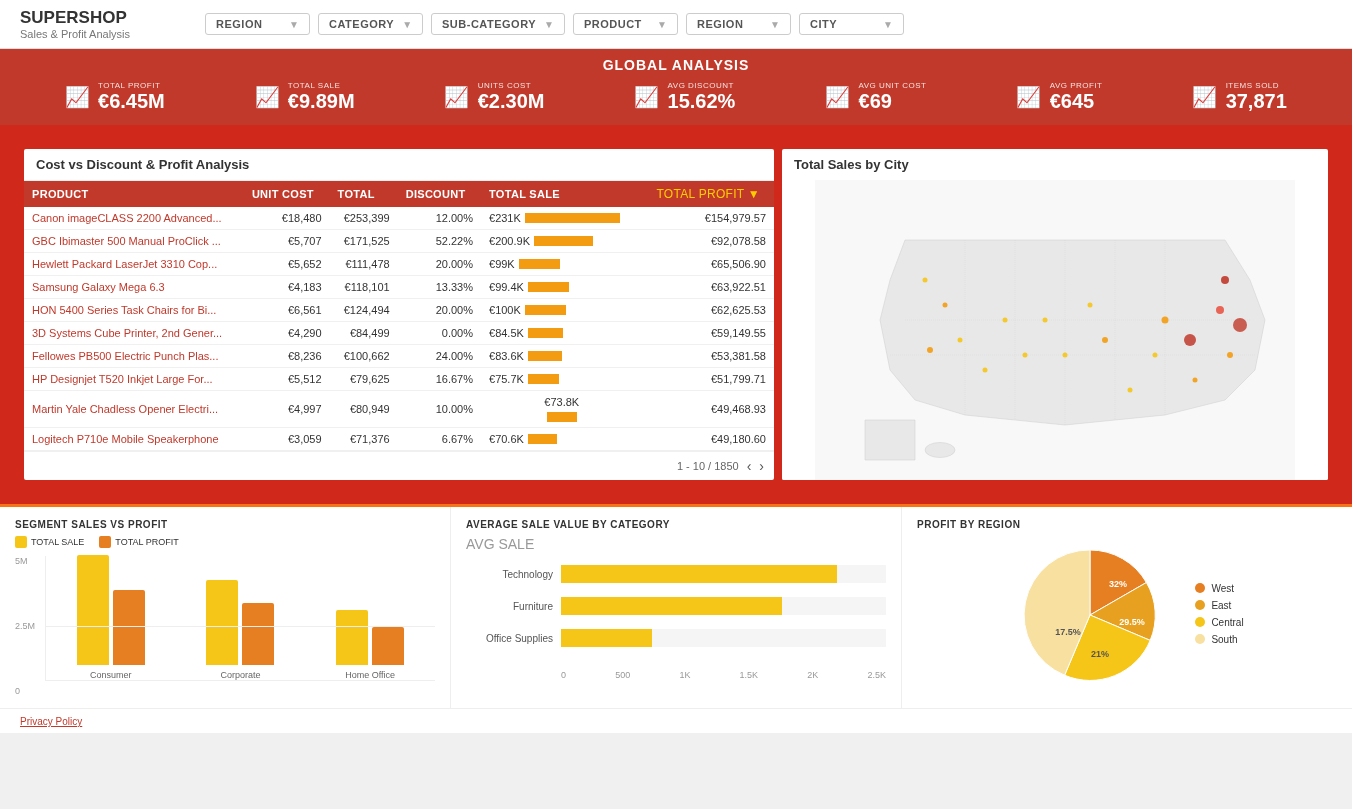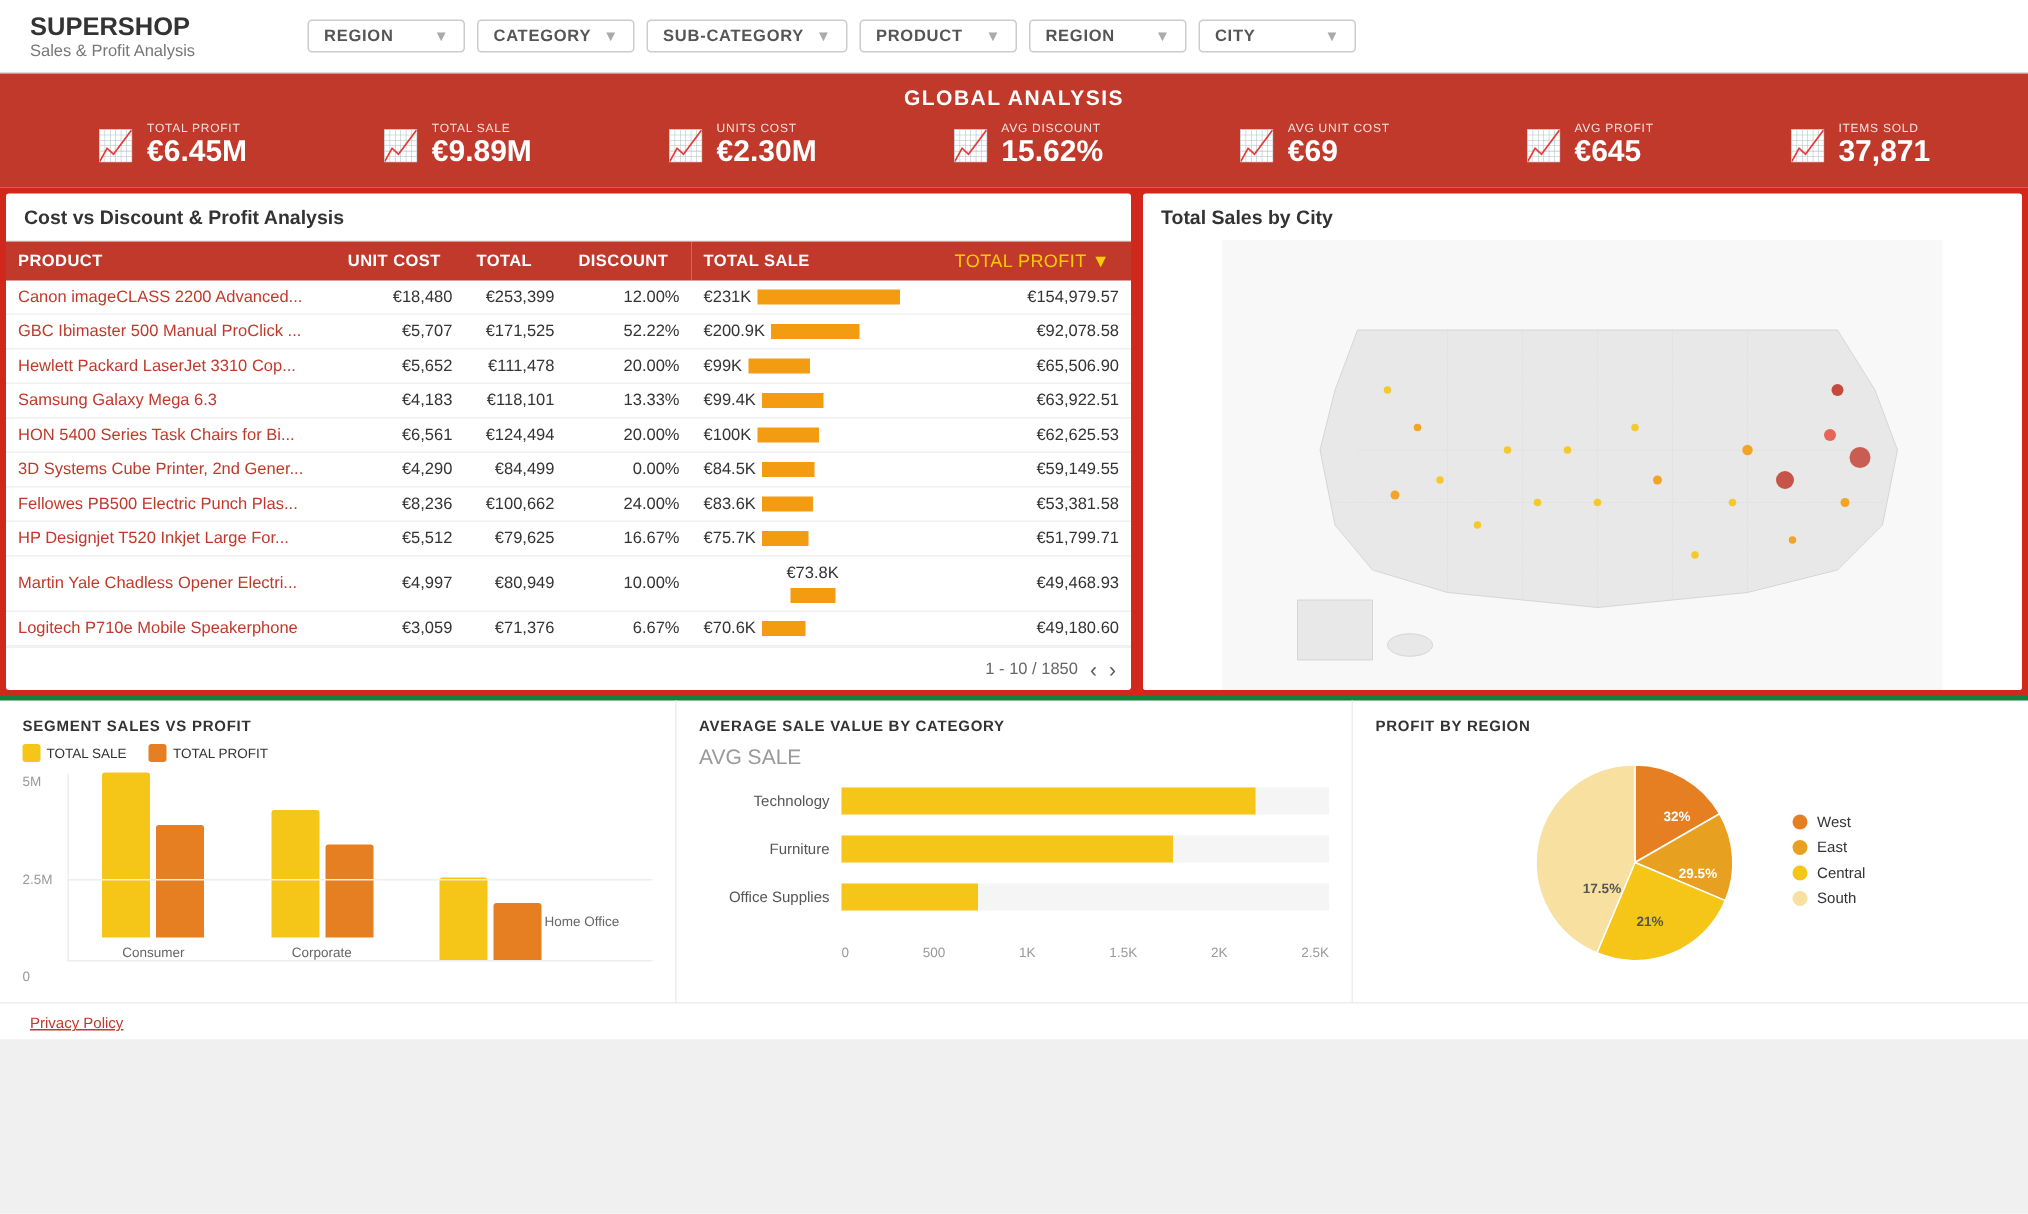--- a/index.html
+++ b/index.html
@@ -89,21 +89,21 @@
       <div style="display: flex; align-items: center; gap: 8px;">
     <span style="font-size:20px;">📈</span>
     <div>
       <div style="font-size:8px;letter-spacing:0.5px;opacity:0.85;">ITEMS SOLD</div>
       <div style="font-size:20px;font-weight:bold;">37,871</div>
     </div>
   </div>
     </div>
 </div>
 
-<div style="display:flex; background:#d0281a; padding:4px; gap:8px;">
+<div style="display:flex; background:#d0281a; padding:24px; gap:8px;">
 
   <div style="background:#fff; flex:0 0 750px; border-radius:2px; overflow:hidden;">
     <div style="font-size:13px; font-weight:bold; padding:8px 12px; color:#333; border-bottom:1px solid #eee;">Cost vs Discount &amp; Profit Analysis</div>
     <table style="width:100%; border-collapse:collapse; font-size:11px;" id="data-table">
       <thead>
           <tr style="background: rgb(192, 57, 43); color: white;">
             <th style="padding: 6px 8px; text-align: left; font-weight: bold; font-size: 11px; letter-spacing: 0.3px; white-space: nowrap;">PRODUCT</th>
             <th style="padding: 6px 8px; text-align: left; font-weight: bold; font-size: 11px; letter-spacing: 0.3px; white-space: nowrap;">UNIT COST</th>
             <th style="padding: 6px 8px; text-align: left; font-weight: bold; font-size: 11px; letter-spacing: 0.3px; white-space: nowrap;">TOTAL</th>
             <th style="padding: 6px 8px; text-align: left; font-weight: bold; font-size: 11px; letter-spacing: 0.3px; white-space: nowrap;">DISCOUNT</th>
@@ -292,21 +292,21 @@
         <circle cx="230" cy="340" r="6" fill="#f39c12" opacity="0.9"></circle>
         <circle cx="220" cy="200" r="5" fill="#f5c518" opacity="0.9"></circle>
 
         <circle cx="850" cy="290" r="14" fill="#c0392b" opacity="0.8"></circle>
         <circle cx="810" cy="260" r="8" fill="#e74c3c" opacity="0.85"></circle>
       </svg>
     </div>
   </div>
 </div>
 
-<div style="display:flex; background:#fff; border-top:3px solid #15803d;">
+<div style="display:flex; background:#fff; border-top:3px solid #f97316;">
 
   <div style="flex:1; padding:12px 15px; border-right:1px solid #eee;">
     <div style="font-size:10px; font-weight:bold; letter-spacing:0.5px; color:#333; margin-bottom:6px;">SEGMENT SALES VS PROFIT</div>
     <div style="display:flex; gap:15px; margin-bottom:8px; font-size:9px;" id="segment-legend">
         <div style="display: flex; align-items: center; gap: 4px; font-size: 9px;">
           <div style="width:12px;height:12px;background:#f5c518;border-radius:2px;"></div>
           <span>TOTAL SALE</span>
         </div>
         <div style="display: flex; align-items: center; gap: 4px; font-size: 9px;">
           <div style="width:12px;height:12px;background:#e67e22;border-radius:2px;"></div>
@@ -327,21 +327,21 @@
     </div>
     <span style="font-size:9px;color:#666;margin-top:3px;">Consumer</span>
   </div>
           <div style="display: flex; flex-direction: column; align-items: center; gap: 2px;">
     <div style="display:flex;gap:4px;align-items:flex-end;">
       <div style="width:32px;height:85px;background:#f5c518;border-radius:2px 2px 0 0;"></div>
       <div style="width:32px;height:62px;background:#e67e22;border-radius:2px 2px 0 0;"></div>
     </div>
     <span style="font-size:9px;color:#666;margin-top:3px;">Corporate</span>
   </div>
-          <div style="display: flex; flex-direction: row; align-items: center; gap: 2px;">
+          <div style="display: flex; flex-direction: column; align-items: center; gap: 2px;">
     <div style="display:flex;gap:4px;align-items:flex-end;">
       <div style="width:32px;height:55px;background:#f5c518;border-radius:2px 2px 0 0;"></div>
       <div style="width:32px;height:38px;background:#e67e22;border-radius:2px 2px 0 0;"></div>
     </div>
     <span style="font-size:9px;color:#666;margin-top:3px;">Home Office</span>
   </div>
         </div>
       <div style="position:absolute; left:30px; right:0; bottom:15px; top:50%; border-top:1px solid #eee;"></div>
     </div>
   </div>

